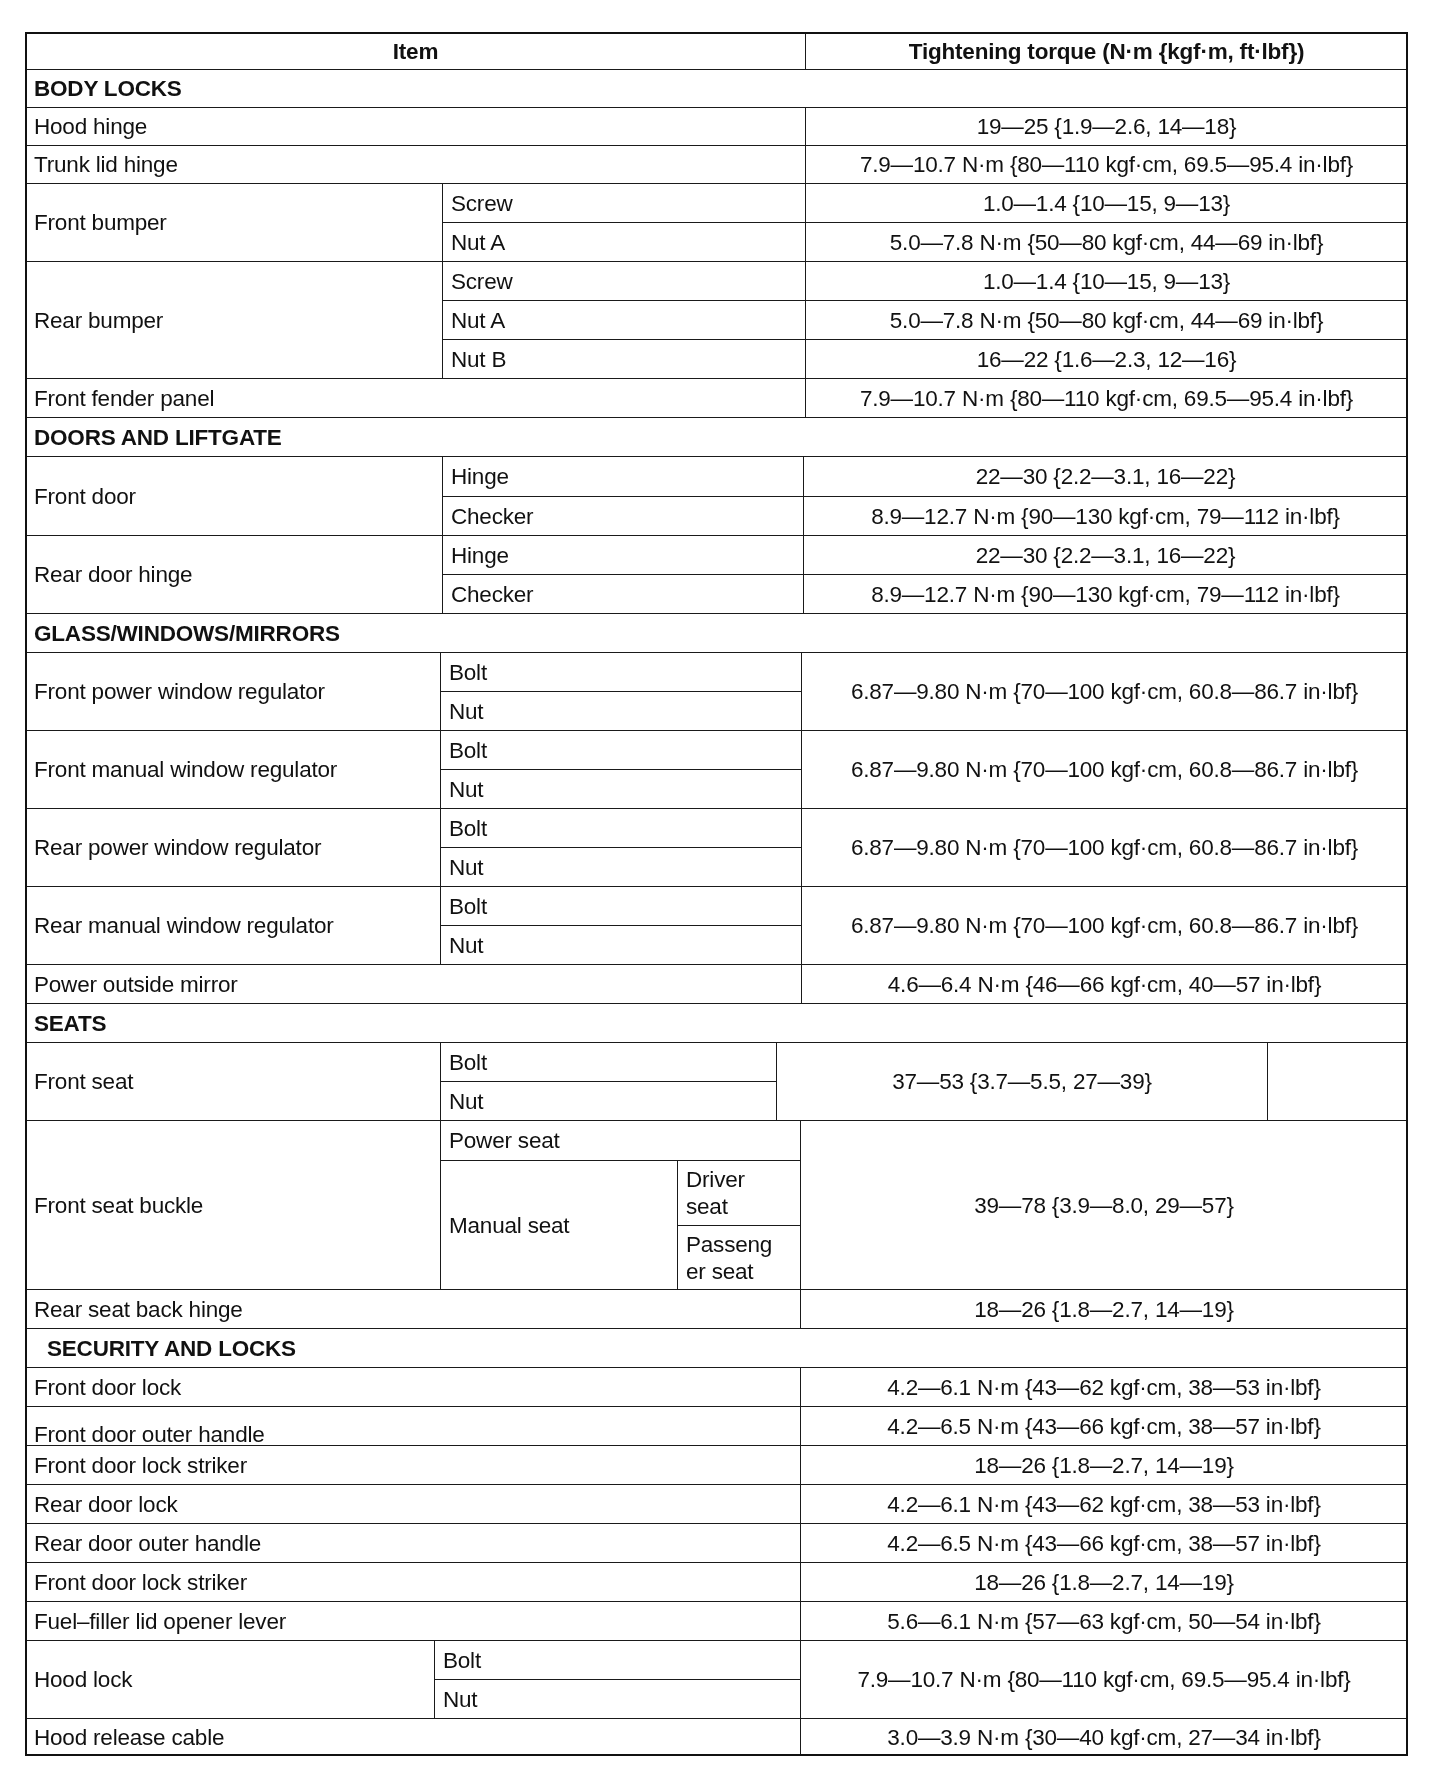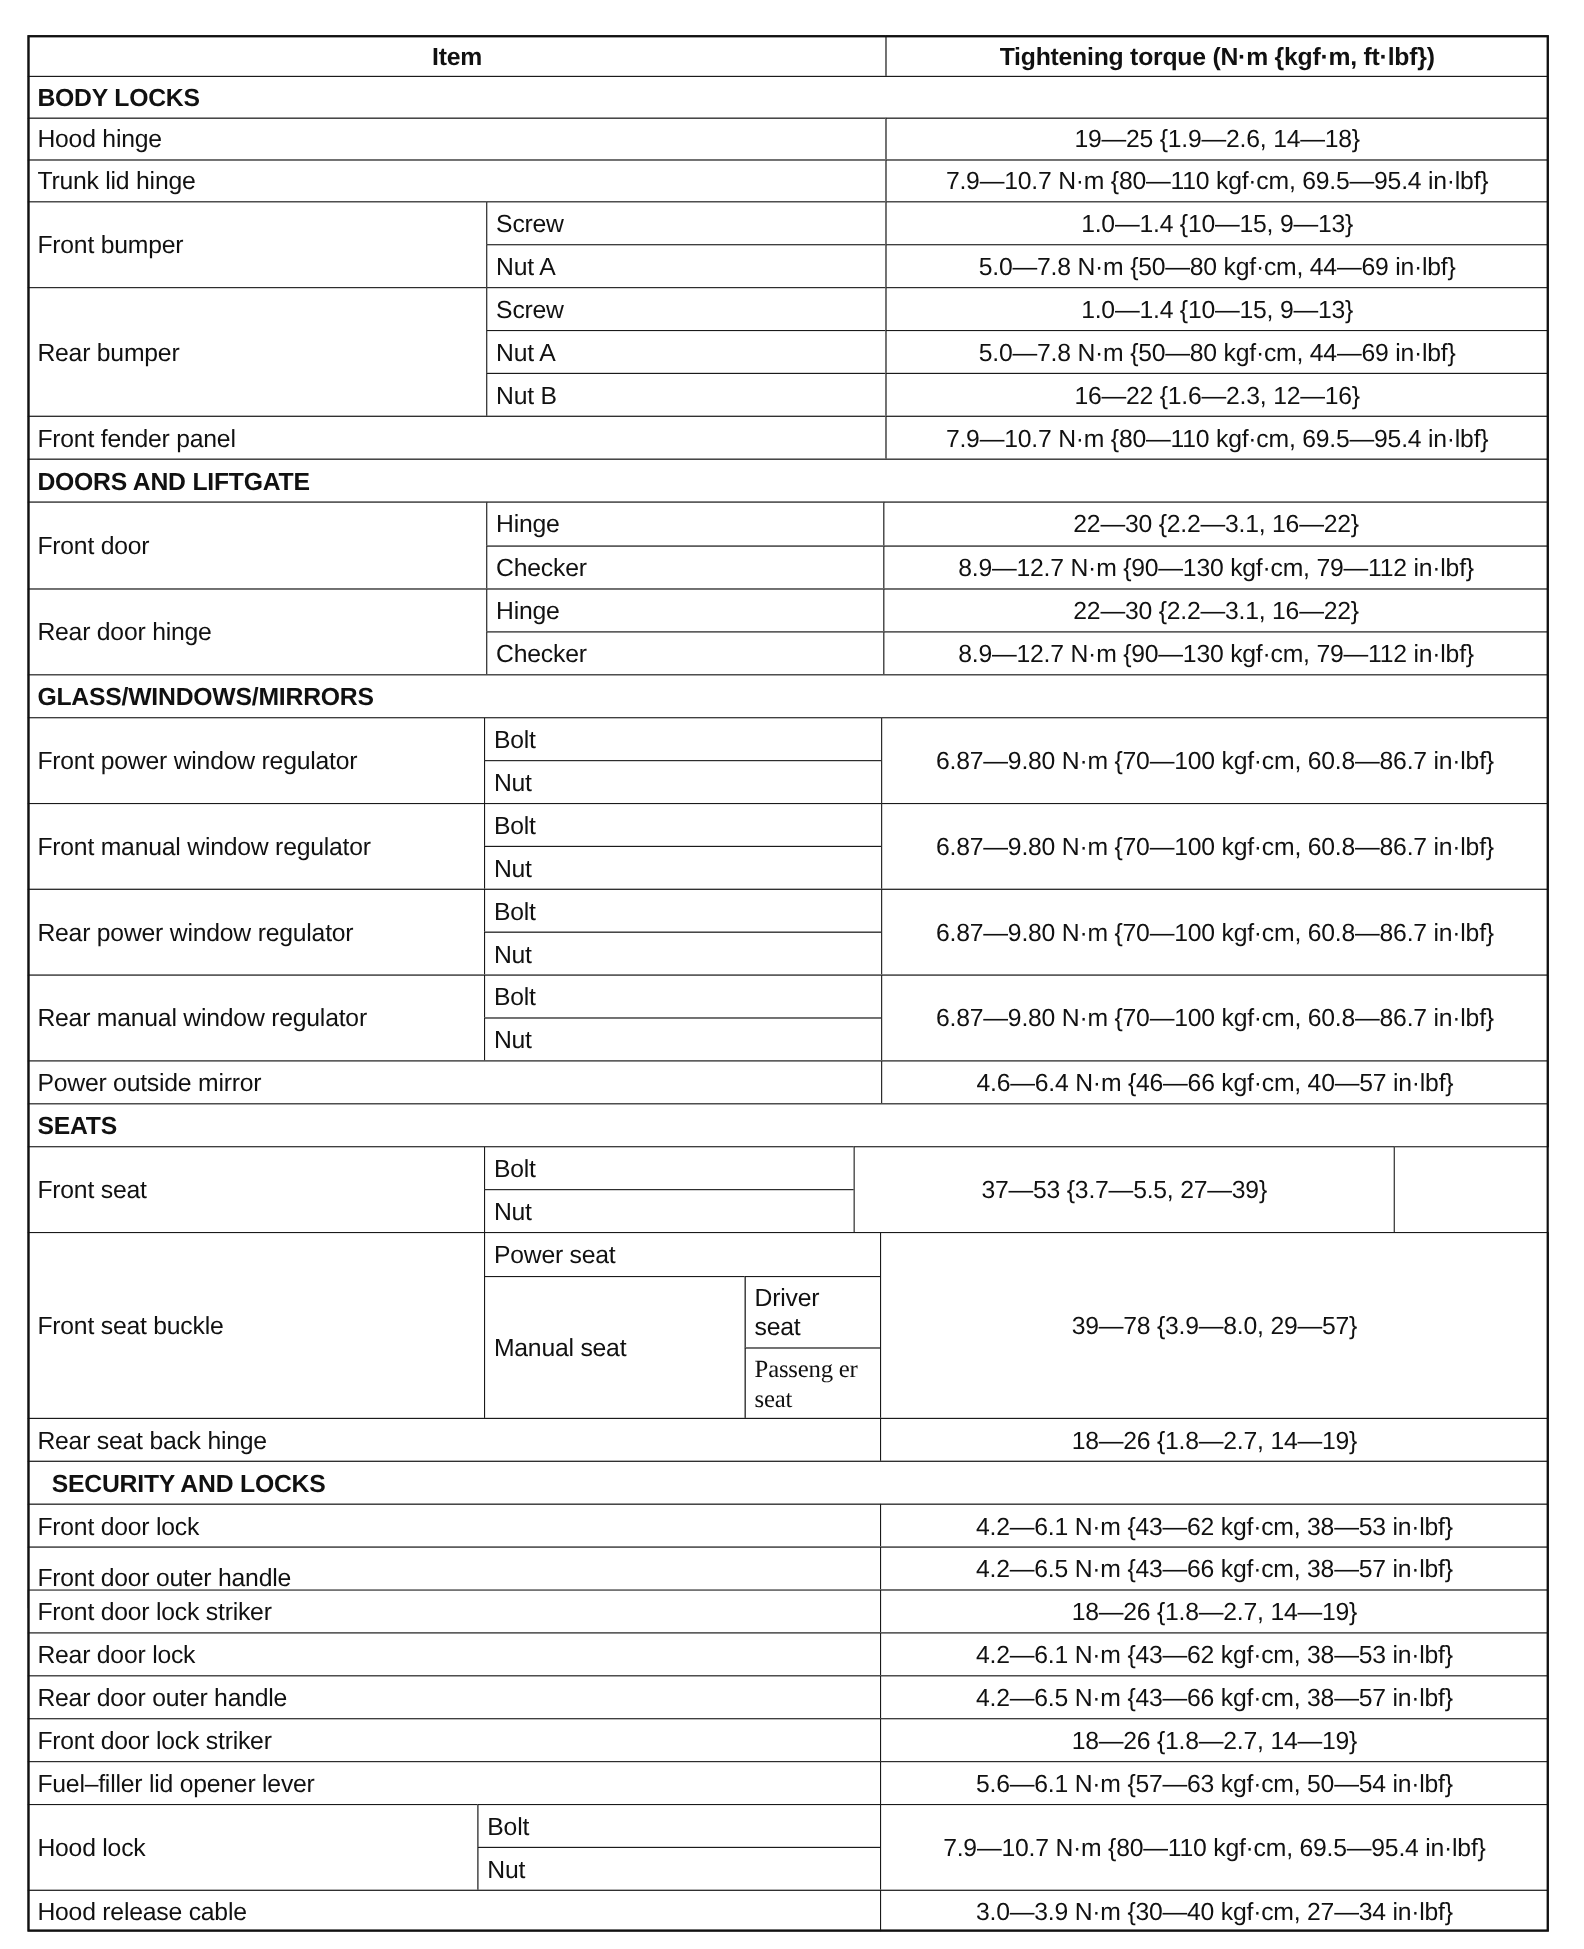--- a/index.html
+++ b/index.html
@@ -90,21 +90,21 @@
 
   <div class="cell" style="left:25px;top:1042px;width:416px;height:79px;">Front seat</div>
   <div class="cell" style="left:440px;top:1042px;width:361px;height:40px;">Bolt</div>
   <div class="cell" style="left:440px;top:1081px;width:361px;height:40px;">Nut</div>
   <div class="cell center" style="left:776px;top:1042px;width:492px;height:79px;">37—53 {3.7—5.5, 27—39}</div>
 
   <div class="cell" style="left:25px;top:1120px;width:416px;height:170px;">Front seat buckle</div>
   <div class="cell" style="left:440px;top:1120px;width:361px;height:41px;">Power seat</div>
   <div class="cell" style="left:440px;top:1160px;width:238px;height:130px;">Manual seat</div>
   <div class="cell wrap" style="left:677px;top:1160px;width:124px;height:66px;">Driver seat</div>
-  <div class="cell wrap" style="left:677px;top:1225px;width:126px;height:65px;font-family:Liberation Serif, serif;">Passeng er seat</div>
+  <div class="cell wrap" style="left:677px;top:1225px;width:126px;height:65px;">Passeng er seat</div>
   <div class="cell center" style="left:800px;top:1120px;width:608px;height:170px;">39—78 {3.9—8.0, 29—57}</div>
 
   <div class="cell" style="left:25px;top:1289px;width:776px;height:40px;">Rear seat back hinge</div>
   <div class="cell center" style="left:800px;top:1289px;width:608px;height:40px;">18—26 {1.8—2.7, 14—19}</div>
 
   <div class="cell section" style="left:25px;top:1328px;width:1383px;height:40px;padding-left:21px;">SECURITY AND LOCKS</div>
 
   <div class="cell" style="left:25px;top:1367px;width:776px;height:40px;">Front door lock</div>
   <div class="cell center" style="left:800px;top:1367px;width:608px;height:40px;">4.2—6.1 N·m {43—62 kgf·cm, 38—53 in·lbf}</div>
   <div class="cell" style="left:25px;top:1406px;width:776px;height:56px;">Front door outer handle</div>

